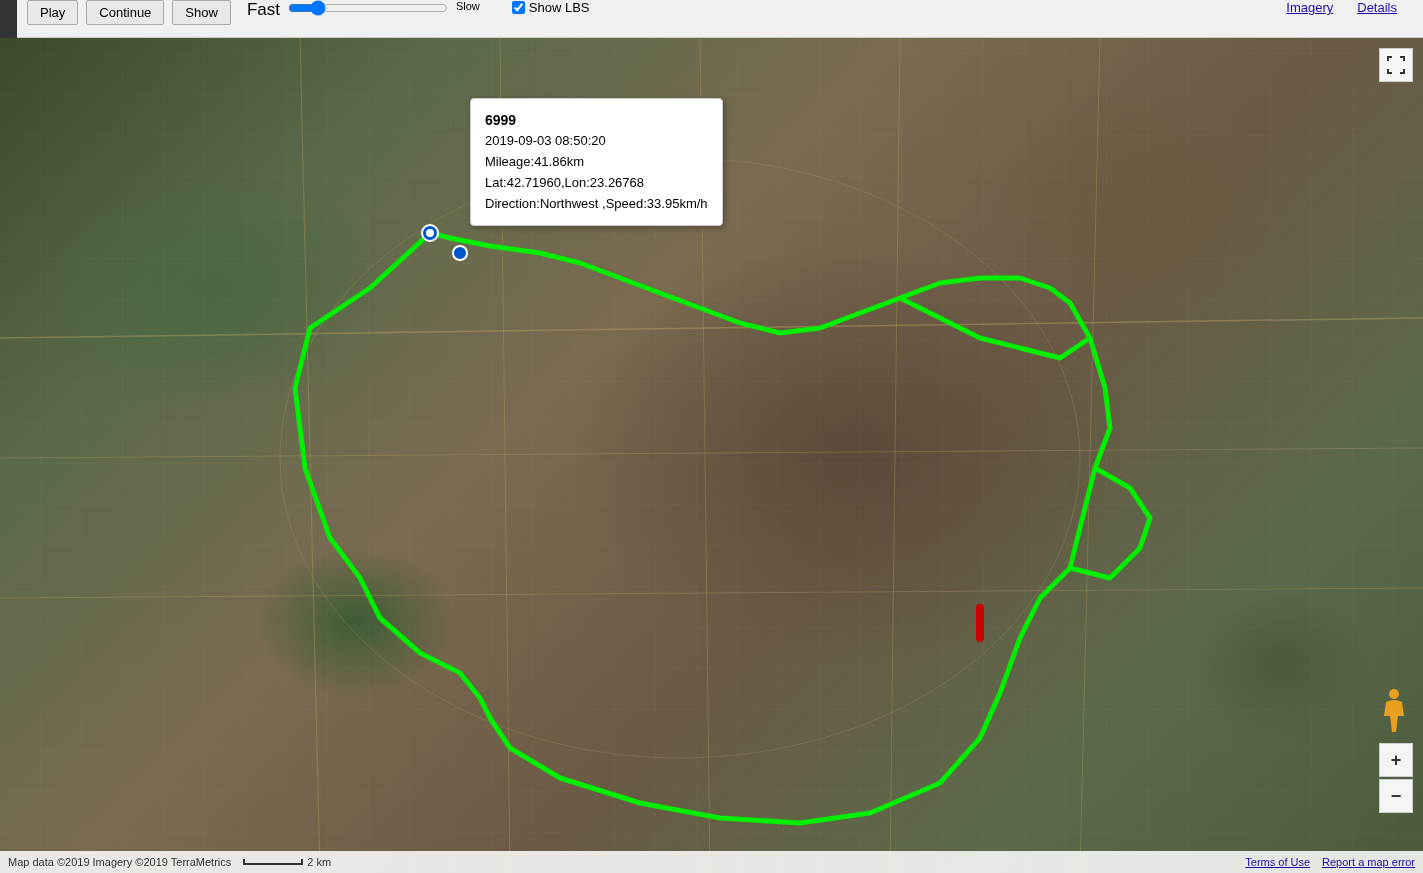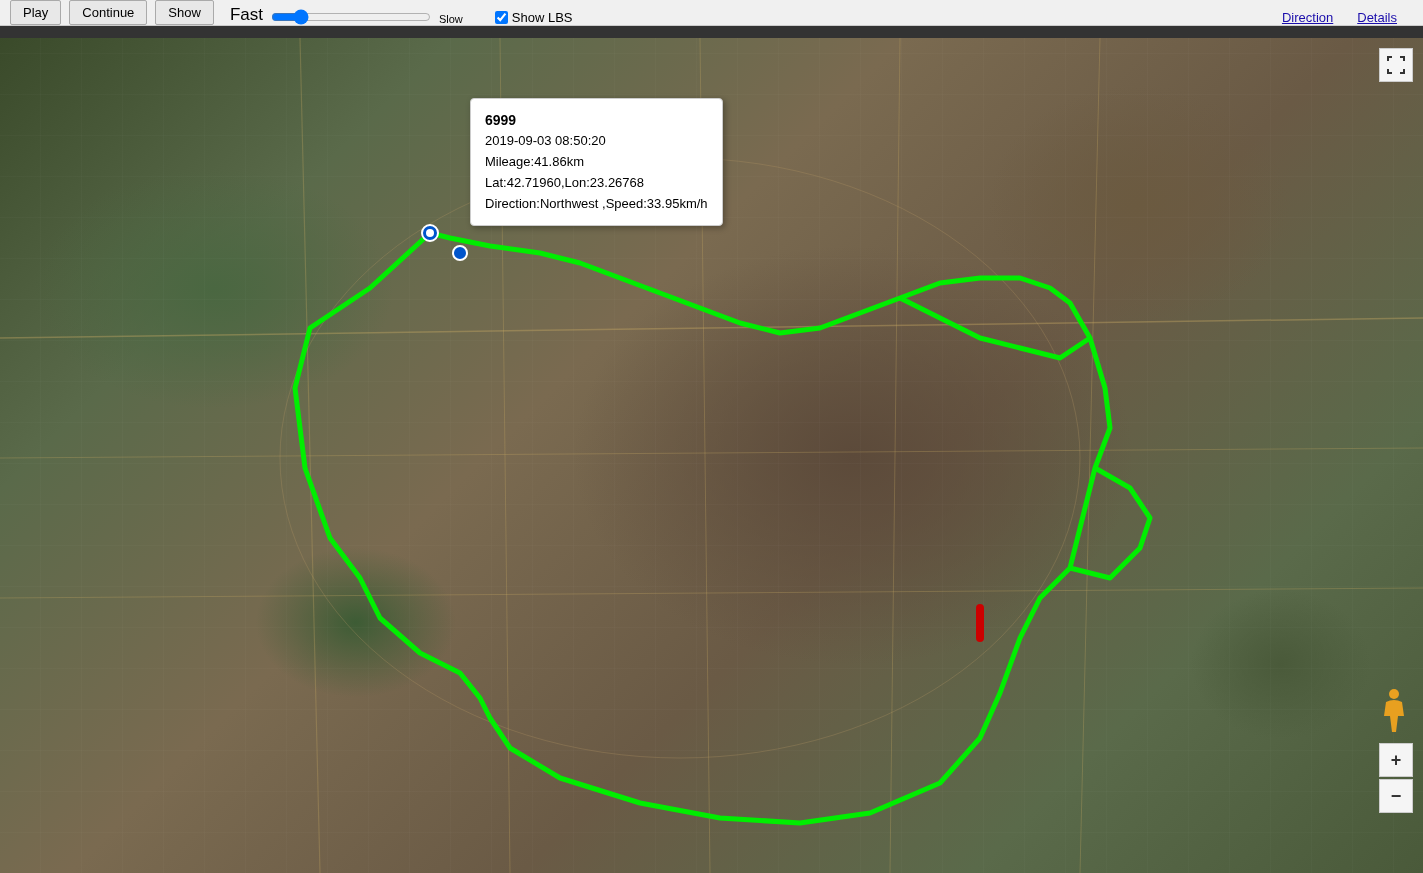--- a/index.html
+++ b/index.html
@@ -1,26 +1,26 @@
 <!DOCTYPE html>
 <html><head>
   <meta charset="utf-8">
   <style>
     * { margin: 0; padding: 0; box-sizing: border-box; }
     body { width: 1423px; height: 873px; overflow: hidden; font-family: Arial, sans-serif; background: #333; }
 
     
     #toolbar {
       position: absolute;
-      top: 0; left: 0; right: 0;
-      height: 26px;
+      top: 0; left: 17px; right: 0;
+      height: 38px;
       background: #f0f0f0;
       border-bottom: 1px solid #ccc;
       display: flex;
-      align-items: flex-end;
+      align-items: flex-start;
       padding: 0 10px;
       gap: 8px;
       z-index: 100;
     }
     .toolbar-btn {
       padding: 4px 12px;
       border: 1px solid #aaa;
       background: #e8e8e8;
       cursor: pointer;
       font-size: 13px;
@@ -176,21 +176,21 @@
   <button class="toolbar-btn">Continue</button>
   <button class="toolbar-btn">Show</button>
   <span class="speed-label">Fast</span>
   <input type="range" class="speed-slider" min="0" max="100" value="15" style="">
   <span class="slow-label">Slow</span>
   <div class="show-lbs-container">
     <input type="checkbox" checked="" style="">
     <label>Show LBS</label>
   </div>
   <div class="toolbar-spacer"></div>
-  <span class="toolbar-link">Direction</span>
+  <span class="toolbar-link">Imagery</span>
   <span class="toolbar-link">Details</span>
 </div>
 
 <div id="map-container">
 
   <div id="map-bg"></div>
   <div id="map-overlay"></div>
 
   <svg id="route-svg" viewBox="0 0 1423 835" preserveAspectRatio="none">
 
@@ -302,13 +302,23 @@
       <circle cx="16" cy="6" r="5" fill="#e8a020"></circle>
       <path d="M8,14 Q16,10 24,14 L26,28 L20,28 L18,44 L14,44 L12,28 L6,28 Z" fill="#e8a020"></path>
     </svg>
   </div>
 
   <div id="map-controls">
     <div class="map-ctrl-btn">+</div>
     <div class="map-ctrl-btn">−</div>
   </div>
 
+  <div id="attribution">
+    <span>Map data ©2019 Imagery ©2019 TerraMetrics</span>
+    <div id="scale-bar">
+      <div class="scale-line"></div>
+      <span>2 km</span>
+    </div>
+    <div class="attr-spacer"></div>
+    <span class="attr-link">Terms of Use</span>
+    <span class="attr-link">Report a map error</span>
+  </div>
 </div>
 
 </body></html>

